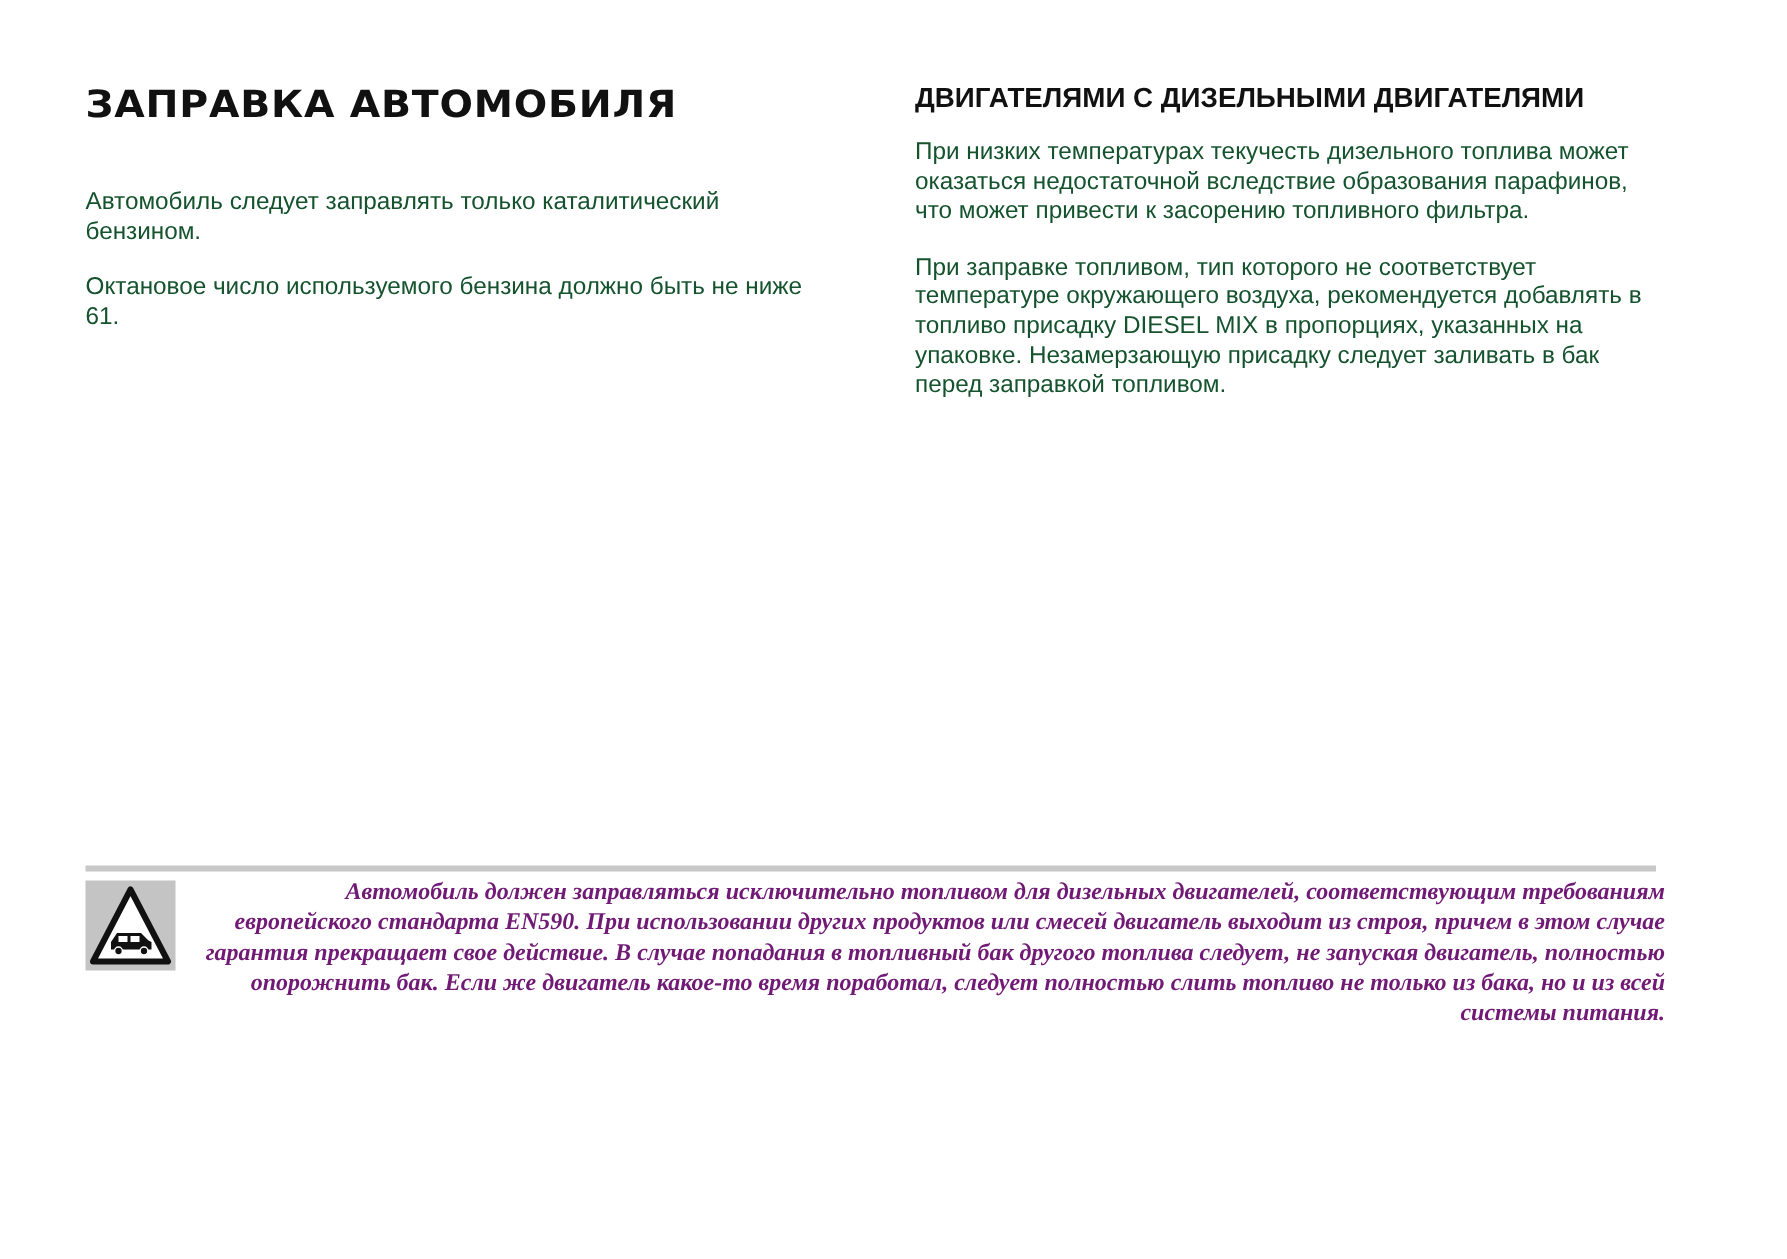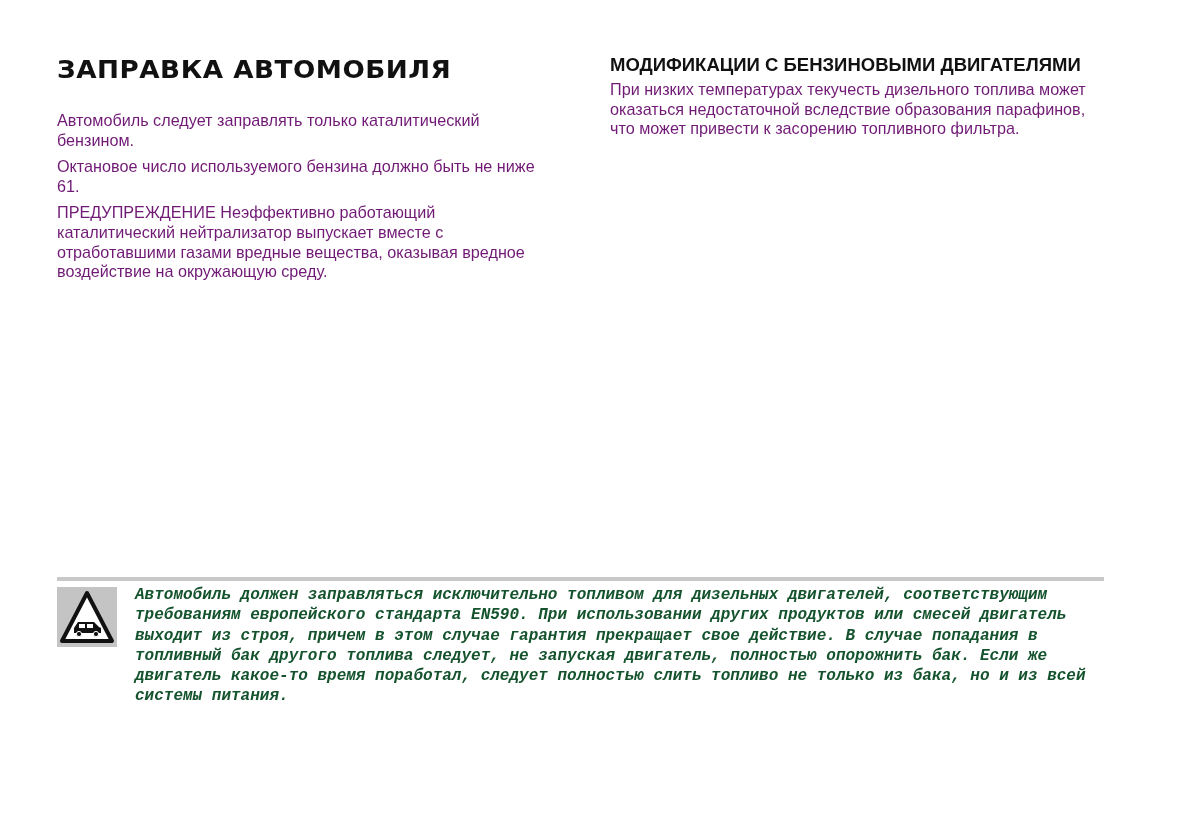--- a/index.html
+++ b/index.html
@@ -6,41 +6,41 @@
   body { width: 1191px; height: 839px; position: relative; overflow: hidden;
          font-family: "Liberation Sans", "DejaVu Sans", sans-serif; color: #1a1a1a; }
   .page-title { position: absolute; left: 57px; top: 55px; margin: 0;
     font-family: "DejaVu Sans", "Liberation Sans", sans-serif; font-weight: 900;
     font-size: 25px; letter-spacing: 0.5px; color: #111; transform: scaleX(1.05); transform-origin: left; }
   .col { position: absolute; top: 0; }
   .col-left { left: 57px; width: 500px; top: 107px; }
   .col-right { left: 610px; width: 500px; top: 55px; }
   h2 { margin: 0 0 6px 0; font-family: "Liberation Sans", sans-serif; font-weight: 700;
        font-size: 18.5px; line-height: 19px; color: #111; }
-  p { margin: 4px 0 7px 0; font-size: 16.2px; line-height: 19.6px; color: #701a75; }
+  p { margin: 18px 0 7px 0; font-size: 16.2px; line-height: 19.6px; color: #14532d; }
   .rule { position: absolute; left: 57px; top: 577px; width: 1047px; height: 4px; background: #c8c8c8; }
   .warn-icon { position: absolute; left: 57px; top: 587px; width: 60px; height: 60px; background: #c4c4c4; }
   .warn-text { position: absolute; left: 135px; top: 585px; width: 975px;
-    font-family: Liberation Mono, monospace; font-weight: 700; font-style: italic;
-    font-size: 16px; line-height: 20.3px; color: #14532d; margin: 0; }
+    font-family: Liberation Serif, serif; font-weight: 700; font-style: italic;
+    font-size: 16px; line-height: 20.3px; color: #701a75; margin: 0; text-align: right; }
 </style>
 </head>
 <body>
 
 <h1 class="page-title">ЗАПРАВКА АВТОМОБИЛЯ</h1>
 
 <div class="col col-left">
   <p>Автомобиль следует заправлять только каталитический бензином.</p>
   <p>Октановое число используемого бензина должно быть не ниже 61.</p>
-  <p>ПРЕДУПРЕЖДЕНИЕ Неэффективно работающий каталитический нейтрализатор выпускает вместе с отработавшими газами вредные вещества, оказывая вредное воздействие на окружающую среду.</p>
 </div>
 
 <div class="col col-right">
-  <h2>МОДИФИКАЦИИ С БЕНЗИНОВЫМИ ДВИГАТЕЛЯМИ</h2>
+  <h2>ДВИГАТЕЛЯМИ С ДИЗЕЛЬНЫМИ ДВИГАТЕЛЯМИ</h2>
   <p>При низких температурах текучесть дизельного топлива может оказаться недостаточной вследствие образования парафинов, что может привести к засорению топливного фильтра.</p>
+  <p>При заправке топливом, тип которого не соответствует температуре окружающего воздуха, рекомендуется добавлять в топливо присадку DIESEL MIX в пропорциях, указанных на упаковке. Незамерзающую присадку следует заливать в бак перед заправкой топливом.</p>
 </div>
 
 <div class="rule"></div>
 
 <div class="warn-icon">
   <svg width="60" height="60" viewBox="0 0 60 60">
     <polygon points="30,6 55,54 5,54" fill="#ffffff" stroke="#111" stroke-width="4" stroke-linejoin="round"></polygon>
     <path d="M17,46 L17,41 L21,35 L37,35 L42,40 L44,41 L44,46 Z" fill="#111"></path>
     <rect x="22" y="37" width="6" height="4" fill="#fff"></rect>
     <rect x="30" y="37" width="6" height="4" fill="#fff"></rect>

